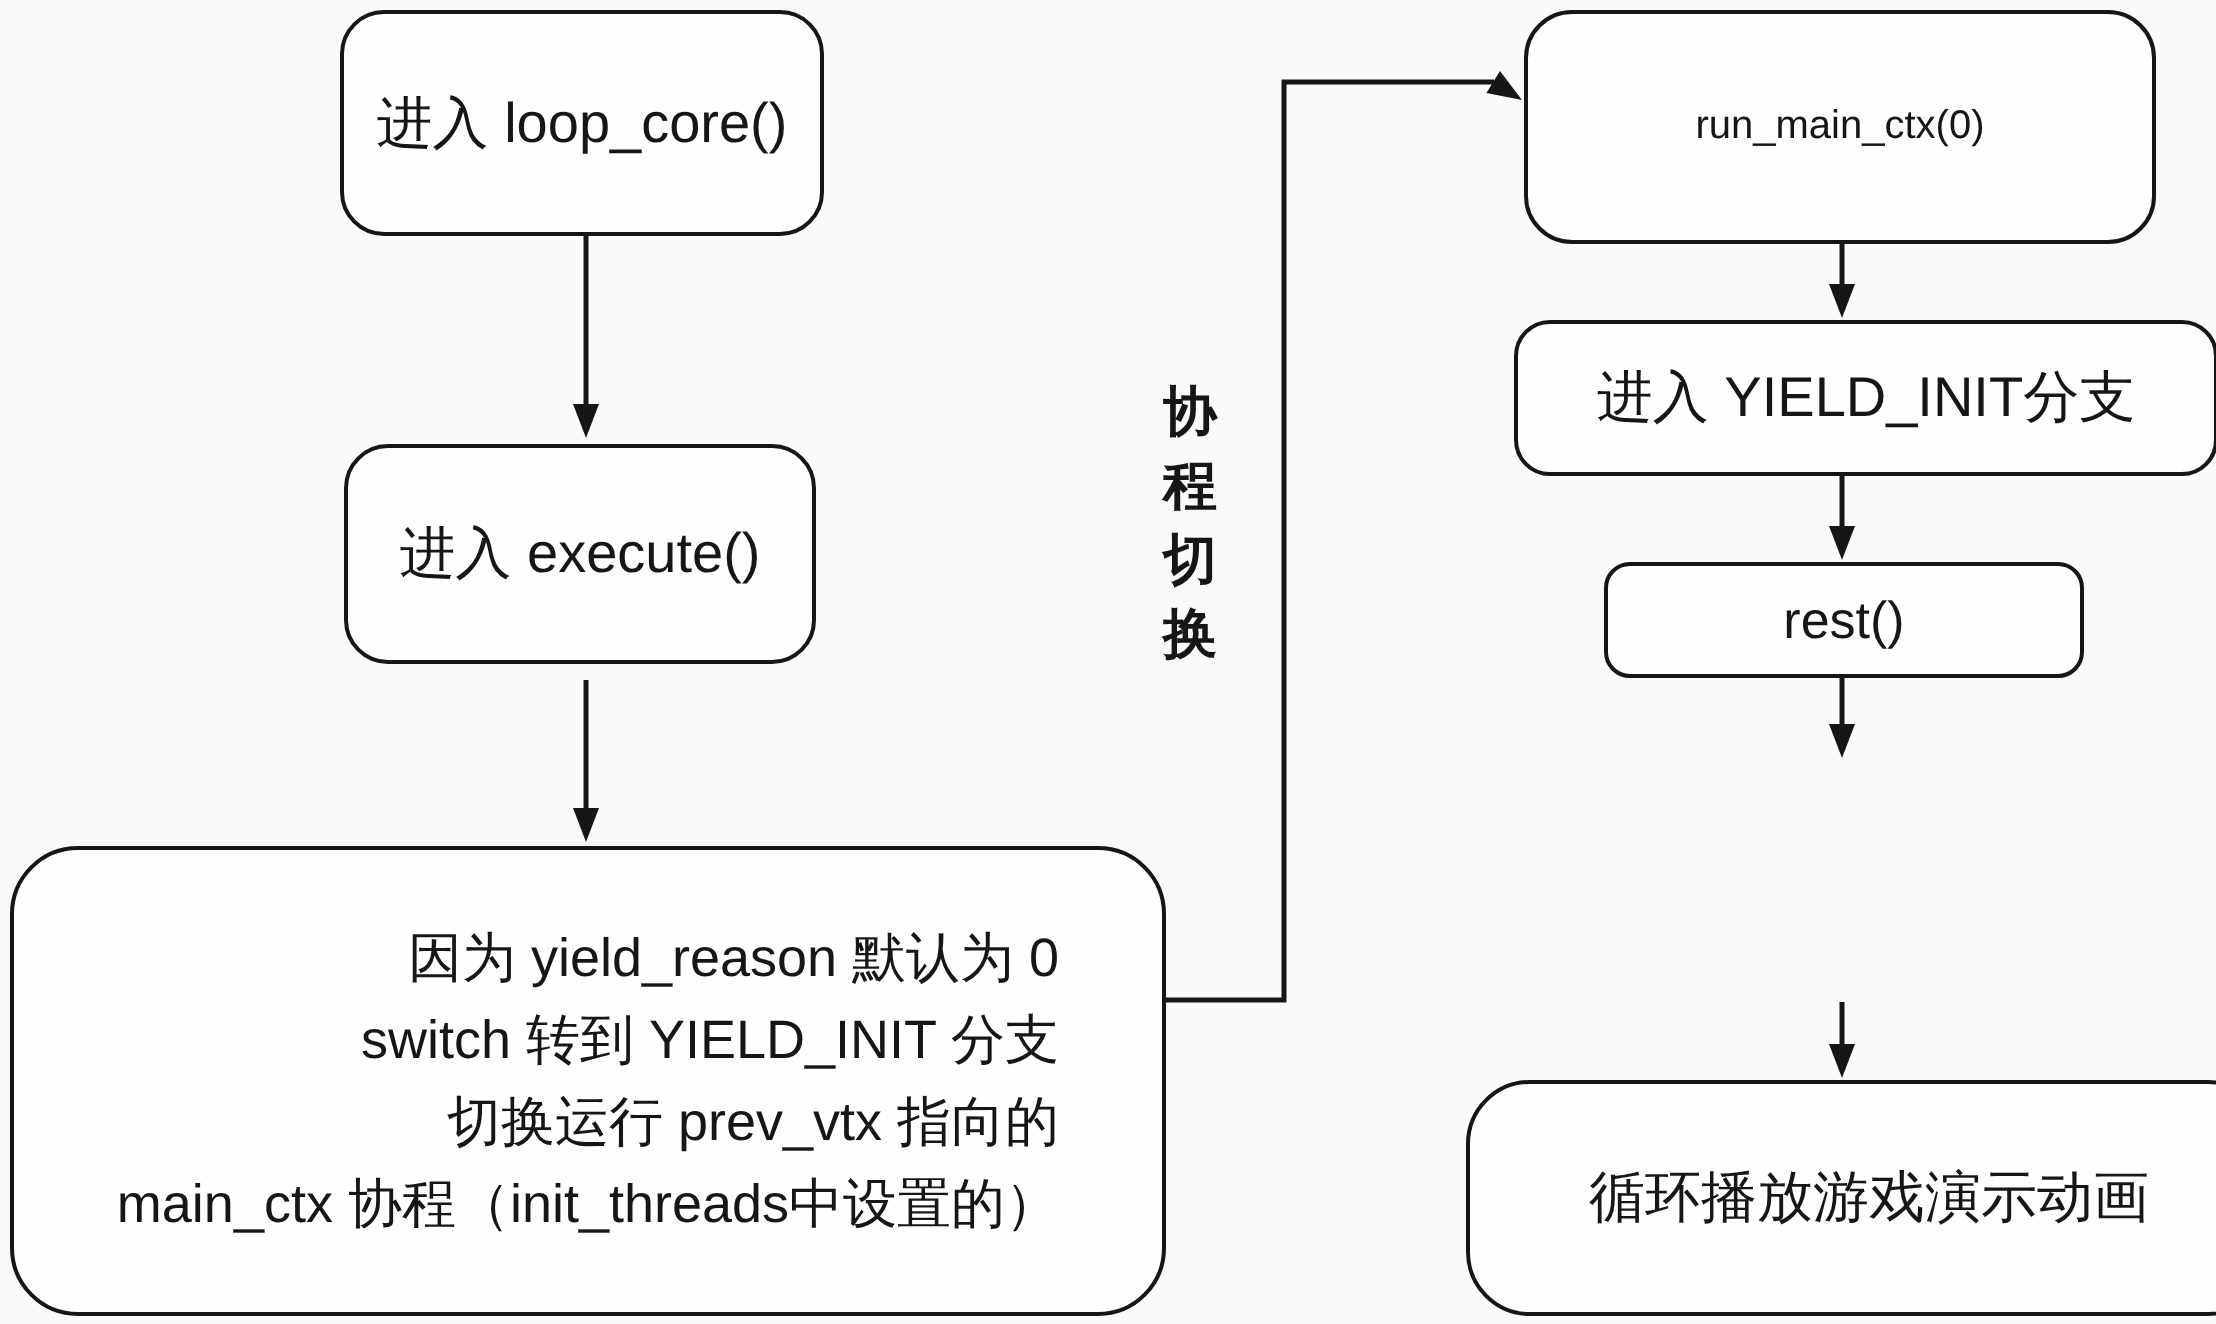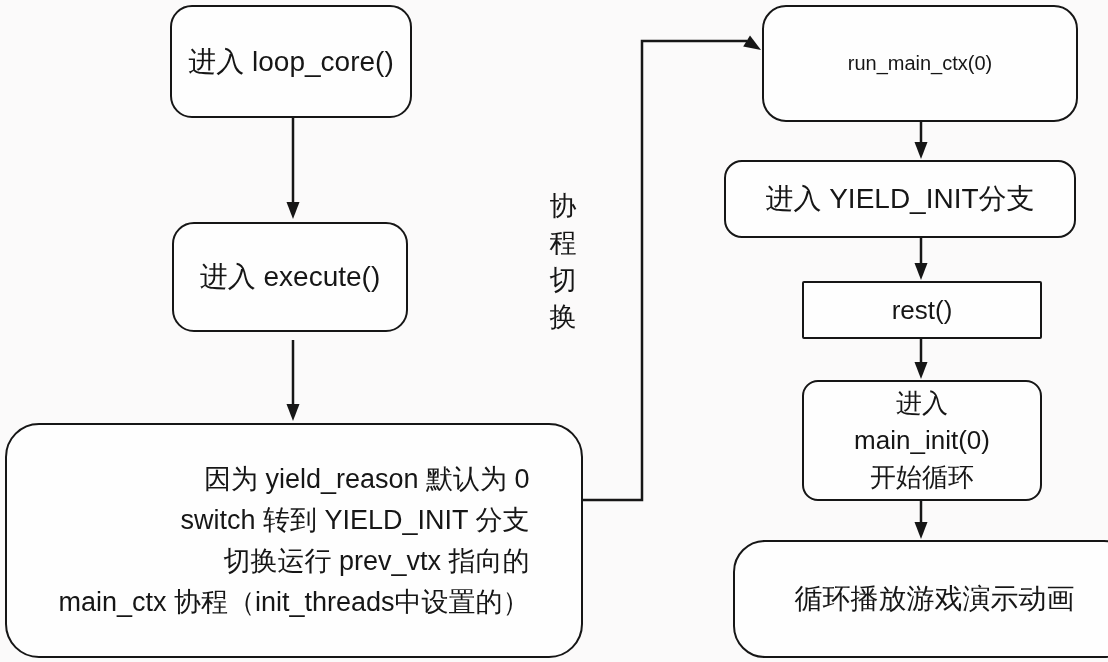--- a/index.html
+++ b/index.html
@@ -52,25 +52,25 @@
     word-break: break-all;
     line-height: 37px;
     font-size: 27px;
     z-index: 2;
   }
   
   .n-loop-core   { left: 170px; top: 5px;   width: 242px; height: 113px; border-radius: 22px; font-size: 28px; }
   .n-execute     { left: 172px; top: 222px; width: 236px; height: 110px; border-radius: 22px; font-size: 28px; }
   .n-yield-reason{ left: 5px;   top: 423px; width: 578px; height: 235px; border-radius: 34px; font-size: 27px; line-height: 41px; text-align: right; }
   .n-run-main    { left: 762px; top: 5px;   width: 316px; height: 117px; border-radius: 24px; font-size: 20px; }
-  .n-yield-init  { left: 724px; top: 160px; width: 352px; height: 78px;  border-radius: 18px; font-size: 28px; }
-  .n-rest        { left: 802px; top: 281px; width: 240px; height: 58px;  border-radius: 2px; font-size: 26px; }
+  .n-yield-init  { left: 757px; top: 160px; width: 352px; height: 78px;  border-radius: 18px; font-size: 28px; }
+  .n-rest        { left: 802px; top: 281px; width: 240px; height: 58px;  border-radius: 13px; font-size: 26px; }
   .n-main-init   { left: 802px; top: 380px; width: 240px; height: 121px; border-radius: 16px; font-size: 26px; line-height: 37px; }
   .n-loop-anim   { left: 733px; top: 540px; width: 403px; height: 118px; border-radius: 32px; font-size: 28px; text-align: right; }
-  .v-coroutine   { left: 546px; top: 188px; }
+  .v-coroutine   { left: 578px; top: 188px; font-weight: bold; }
 </style>
 </head>
 <body>
 
 <div class="canvas">
 
   <svg class="edge-layer" viewBox="0 0 1108 662">
     <g>
       <line x1="293" y1="118" x2="293" y2="203"></line>
       <polygon points="286.5,202 299.5,202 293,219"></polygon>
@@ -111,19 +111,16 @@
 main_ctx 协程（init_threads中设置的）</div>
 
   <div class="vlabel v-coroutine">协程切换</div>
 
   <div class="node n-run-main">run_main_ctx(0)</div>
 
   <div class="node n-yield-init">进入 YIELD_INIT分支</div>
 
   <div class="node n-rest">rest()</div>
 
-  <div class="node n-main-init">进入
-main_init(0)
-开始循环</div>
 
   <div class="node n-loop-anim">循环播放游戏演示动画</div>
 
 </div>
 
 </body></html>

